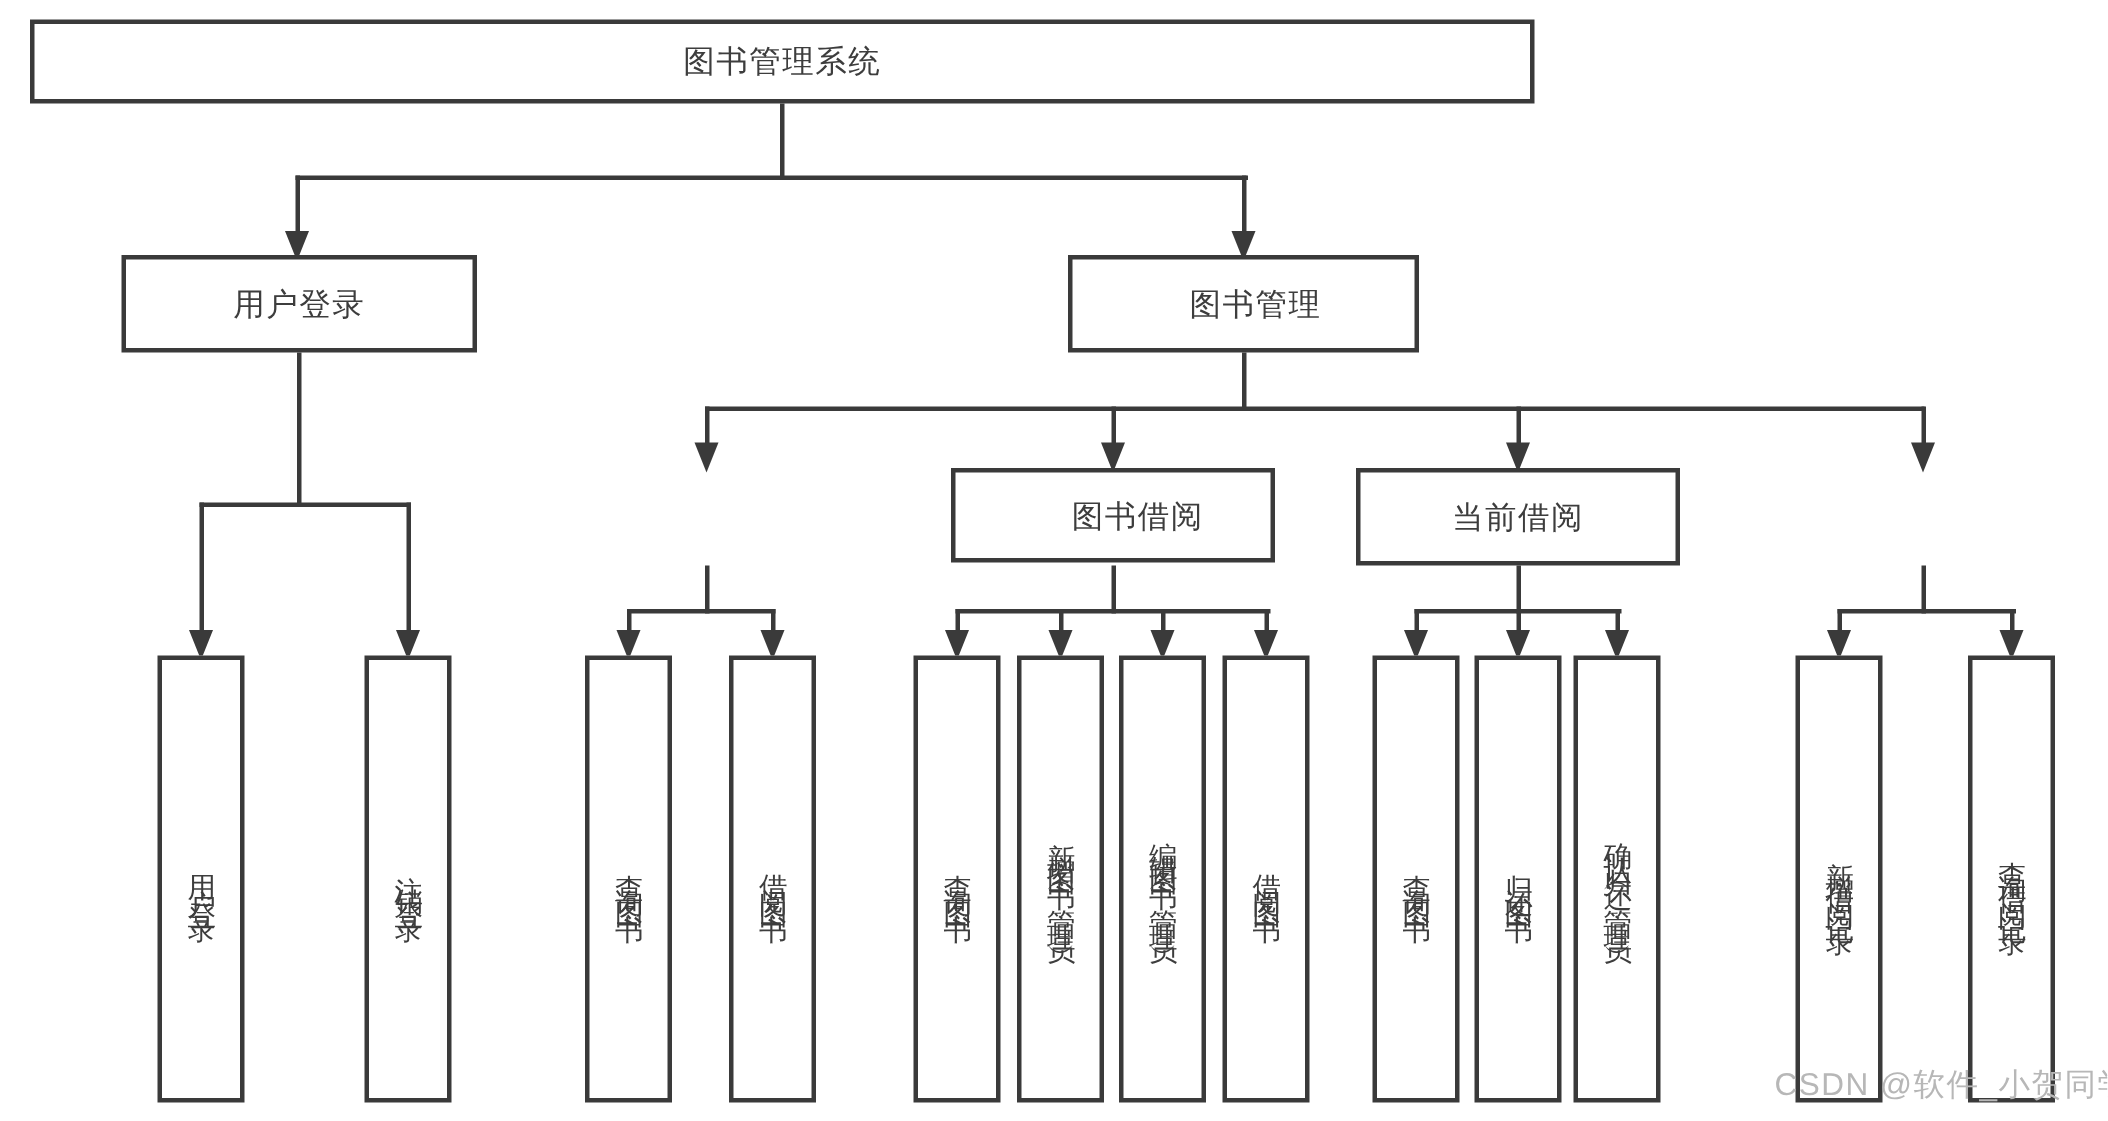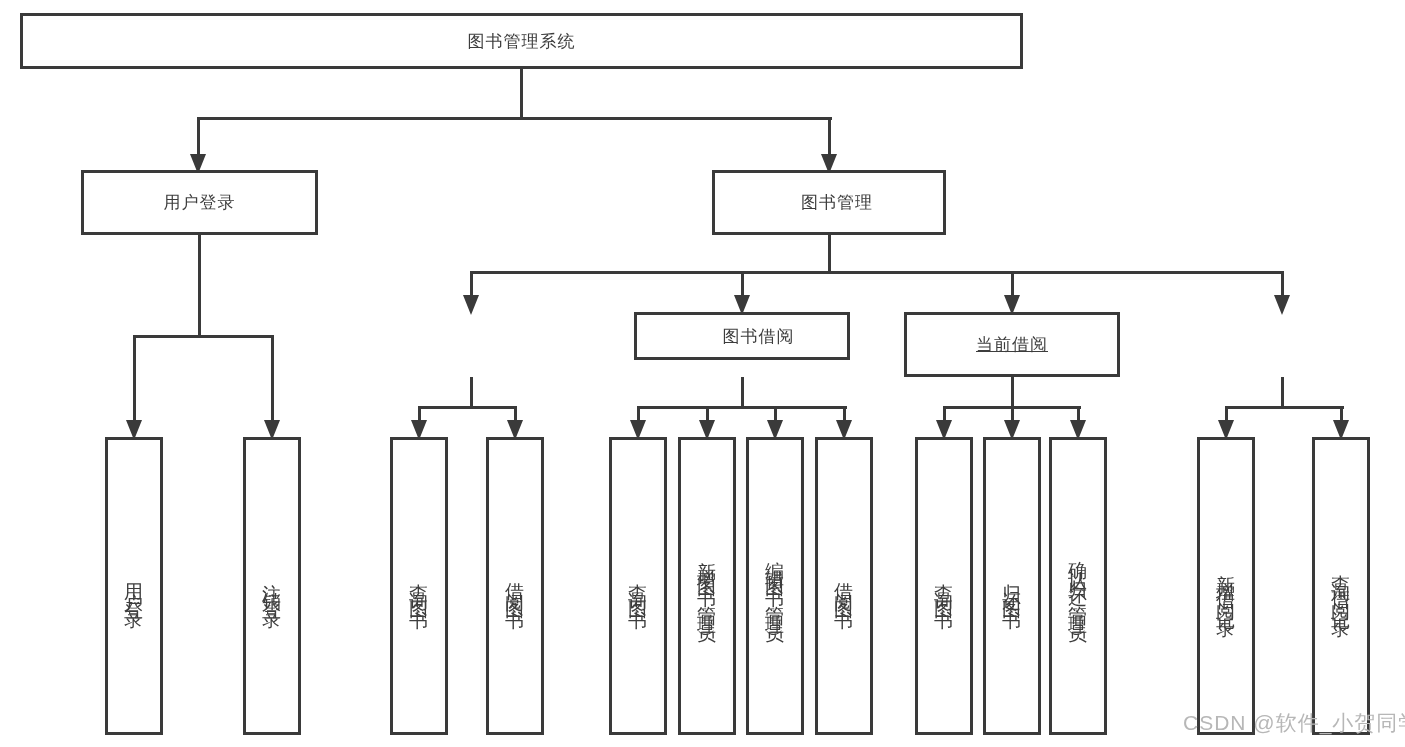--- a/index.html
+++ b/index.html
@@ -19,21 +19,21 @@
   .node {
     position: absolute;
     box-sizing: border-box;
     border: 3px solid #3a3a3a;
     background: #ffffff;
     display: flex;
     align-items: center;
     justify-content: center;
     text-align: center;
   }
-  .node.h-label { font-size: 17px; letter-spacing: 1px; }
+  .node.h-label { font-size: 21px; letter-spacing: 1px; }
   .leaf {
     position: absolute;
     box-sizing: border-box;
     border: 3px solid #3a3a3a;
     background: #ffffff;
     width: 58px;
     height: 298px;
     top: 437px;
     display: flex;
     align-items: center;
@@ -101,24 +101,24 @@
   <div class="hline" style="left:470px; top:271px; width:813px;"></div>
   <div class="vline" style="left:470px; top:271px; height:27px;"></div>
   <div class="arrow" style="left:463px; top:295px;"></div>
   <div class="vline" style="left:741px; top:271px; height:27px;"></div>
   <div class="arrow" style="left:734px; top:295px;"></div>
   <div class="vline" style="left:1011px; top:271px; height:27px;"></div>
   <div class="arrow" style="left:1004px; top:295px;"></div>
   <div class="vline" style="left:1281px; top:271px; height:27px;"></div>
   <div class="arrow" style="left:1274px; top:295px;"></div>
 
-  <div class="node h-label" style="left:634px; top:312px; width:216px; height:48px;padding-left:33px;">
+  <div class="node h-label" style="left:634px; top:312px; width:216px; height:63px;padding-left:33px;">
     <span>图书借阅</span>
   </div>
-  <div class="node h-label" style="left:904px; top:312px; width:216px; height:65px;text-decoration:underline;">
+  <div class="node h-label" style="left:904px; top:312px; width:216px; height:65px;">
     <span>当前借阅</span>
   </div>
 
   <div class="vline" style="left:470px; top:377px; height:32px;"></div>
   <div class="hline" style="left:418px; top:406px; width:99px;"></div>
   <div class="vline" style="left:418px; top:406px; height:17px;"></div>
   <div class="arrow" style="left:411px; top:420px;"></div>
   <div class="vline" style="left:514px; top:406px; height:17px;"></div>
   <div class="arrow" style="left:507px; top:420px;"></div>
 

